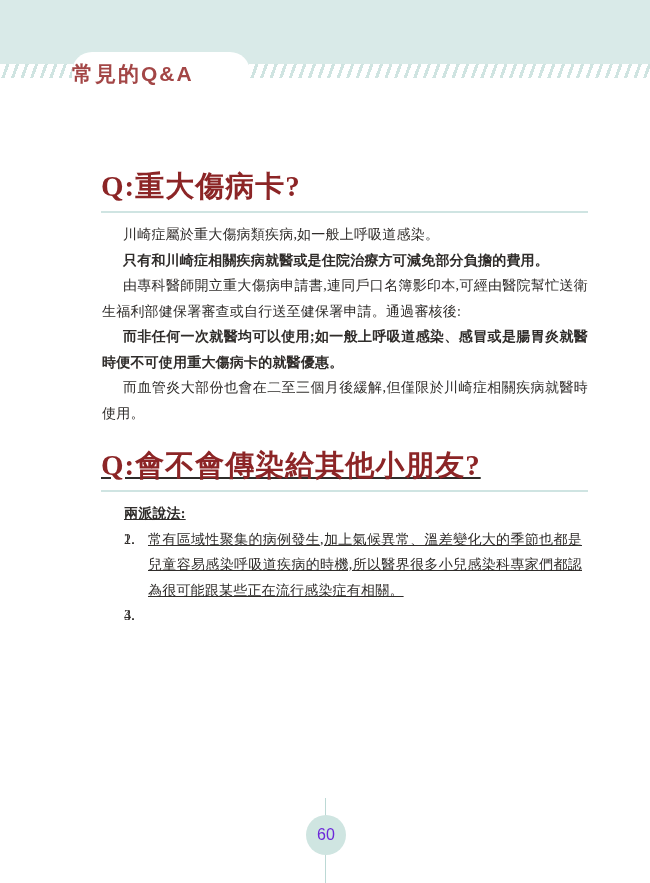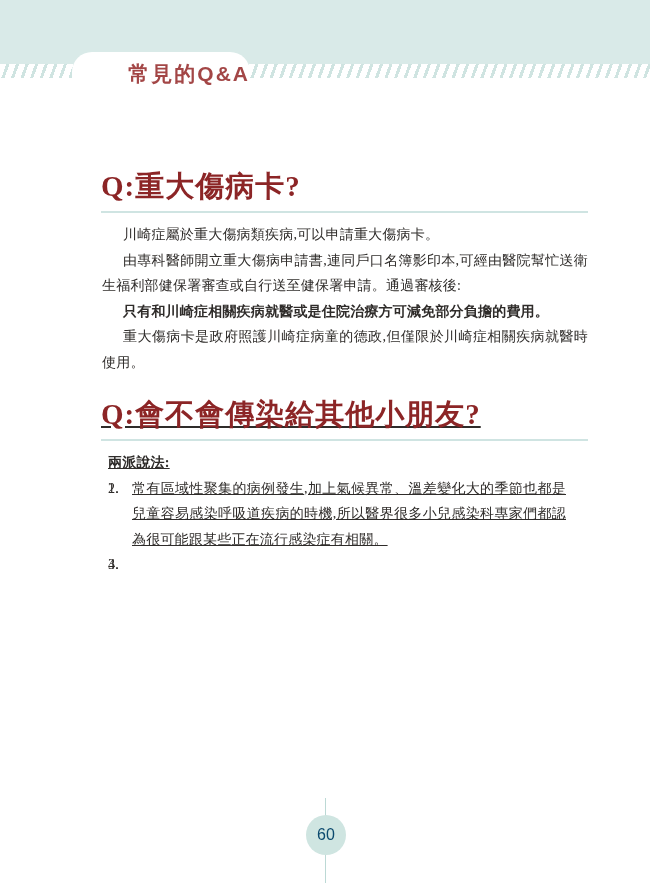--- a/index.html
+++ b/index.html
@@ -32,21 +32,21 @@
   }
   
   .header-tab {
     position: absolute;
     left: 72px; top: 52px;
     width: 178px; height: 43px;
     background: #ffffff;
     border-radius: 20px;
     display: flex;
     align-items: center;
-    justify-content: flex-end;
+    justify-content: flex-start;
     z-index: 3;
   }
   .header-tab-label {
     font-family: "Liberation Sans", "DejaVu Sans", sans-serif;
     font-weight: bold;
     font-size: 21px;
     letter-spacing: 2px;
     color: #a34646;
     white-space: nowrap;
   }
@@ -75,21 +75,21 @@
   .para {
     font-size: 14px;
     line-height: 25.5px;
     margin: 0;
     text-indent: 1.5em;
     text-align: justify;
     letter-spacing: 0.2px;
   }
   .para.bold { font-weight: bold; }
   
-  .q2-block { margin-left: 6px; width: 458px; }
+  .q2-block { margin-left: 22px; width: 458px; }
   .intro-line {
     font-size: 14px;
     line-height: 25.5px;
     font-weight: bold;
     margin: 0;
     letter-spacing: 0.2px;
   }
   .num-list { margin: 0; padding: 0; list-style: none; }
   .num-item {
     position: relative;
@@ -120,44 +120,45 @@
     border-radius: 50%;
     background: #cfe5e1;
     display: flex;
     align-items: center;
     justify-content: center;
     z-index: 2;
   }
   .page-number {
     font-family: "Liberation Sans", "DejaVu Sans", sans-serif;
     font-size: 16px;
-    color: #0c4a6e;
+    color: #6d28d9;
   }
 </style>
 </head>
 <body>
 
 <div class="page">
 
   <div class="top-band"></div>
   <div class="fringe"></div>
 
   <div class="header-tab">
     <span class="header-tab-label">常見的Q&amp;A</span>
   </div>
 
   <div class="content">
 
     <section class="qa-section first">
       <h2 class="q-heading">Q:重大傷病卡?</h2>
       <div class="q-body">
-        <p class="para">川崎症屬於重大傷病類疾病,可以申請重大傷病卡。</p>
+        <p class="para">川崎症屬於重大傷病類疾病,如一般上呼吸道感染。</p>
+        <p class="para bold">只有和川崎症相關疾病就醫或是住院治療方可減免部分負擔的費用。</p>
         <p class="para">由專科醫師開立重大傷病申請書,連同戶口名簿影印本,可經由醫院幫忙送衛生福利部健保署審查或自行送至健保署申請。通過審核後:</p>
-        <p class="para bold">只有和川崎症相關疾病就醫或是住院治療方可減免部分負擔的費用。</p>
-        <p class="para">重大傷病卡是政府照護川崎症病童的德政,但僅限於川崎症相關疾病就醫時使用。</p>
+        <p class="para bold">而非任何一次就醫均可以使用;如一般上呼吸道感染、感冒或是腸胃炎就醫時便不可使用重大傷病卡的就醫優惠。</p>
+        <p class="para">而血管炎大部份也會在二至三個月後緩解,但僅限於川崎症相關疾病就醫時使用。</p>
       </div>
     </section>
 
     <section class="qa-section second">
       <h2 class="q-heading">Q:會不會傳染給其他小朋友?</h2>
       <div class="q-body q2-block">
         <p class="intro-line">兩派說法:</p>
         <div class="num-list">
           <div class="num-item">
             <span class="num-marker">1.</span>

